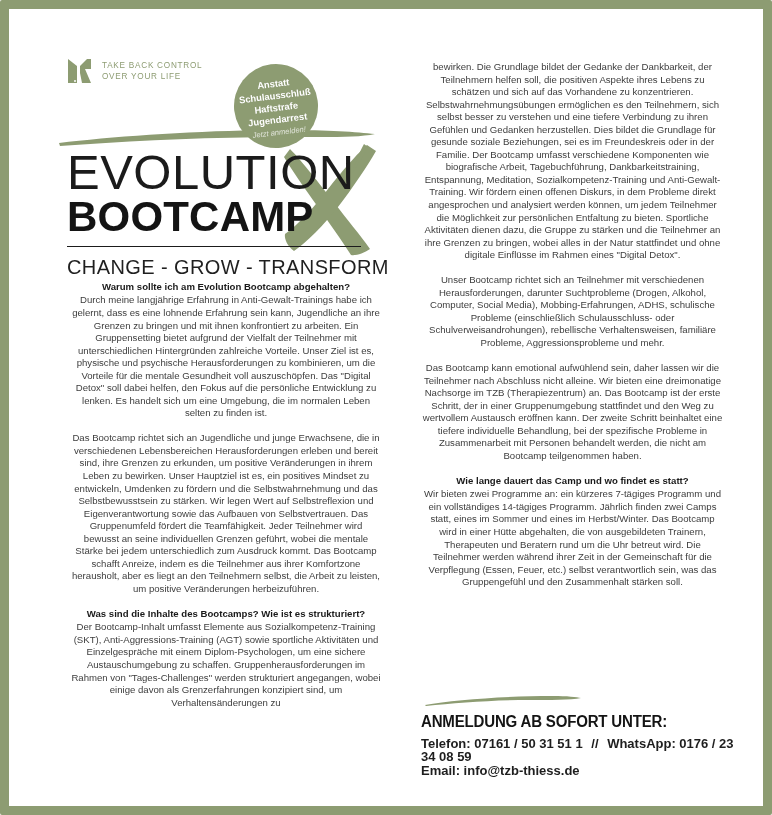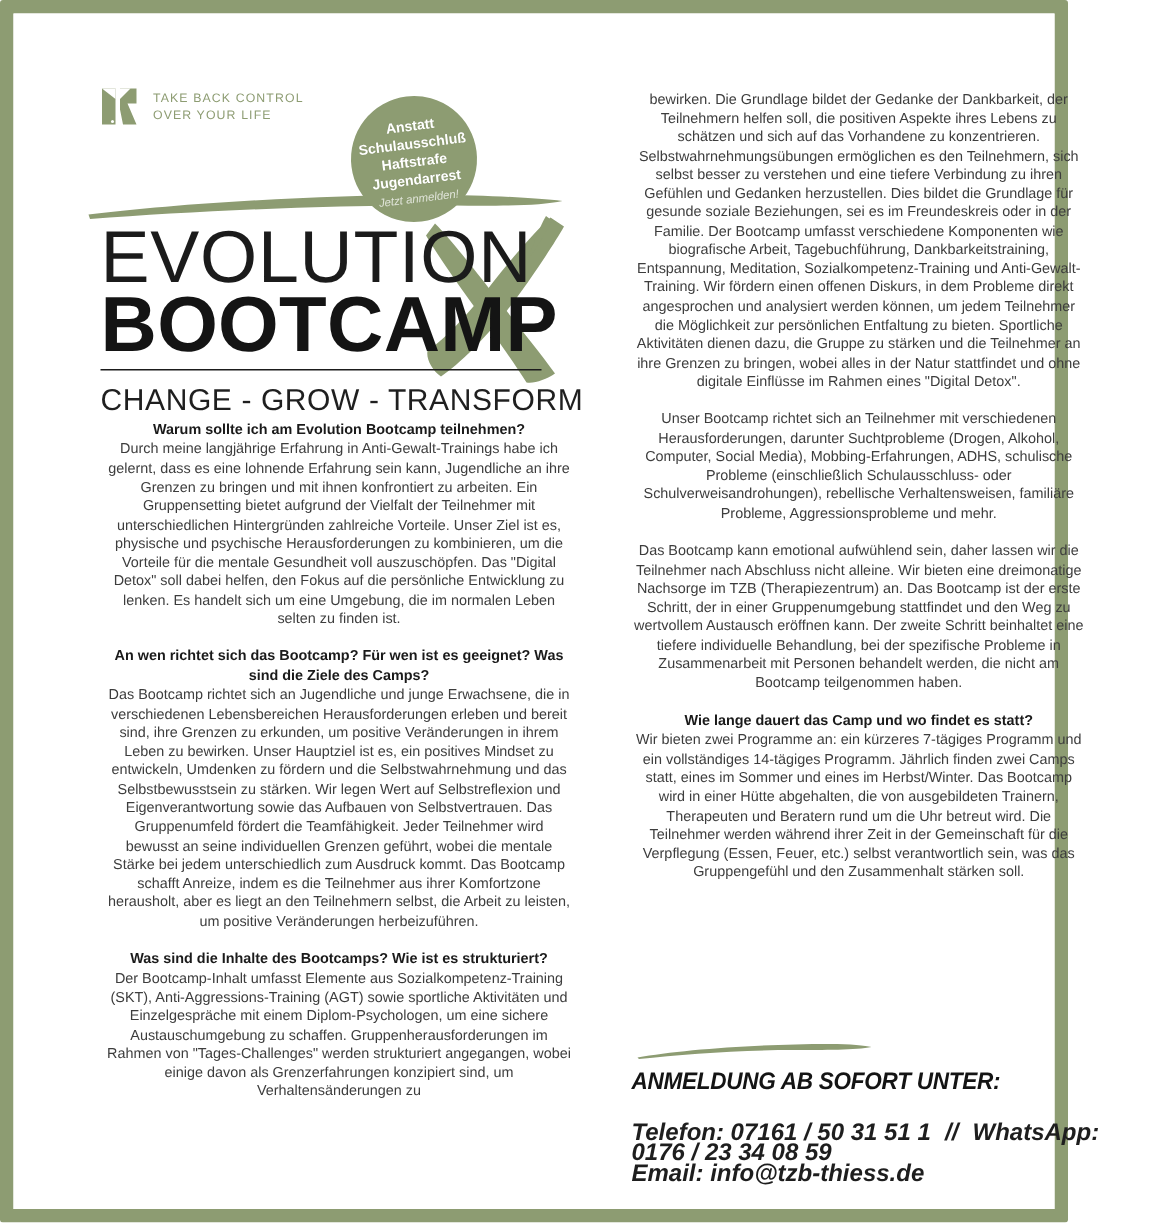--- a/index.html
+++ b/index.html
@@ -10,21 +10,21 @@
   body {
     width: 772px;
     height: 815px;
     font-family: "Liberation Sans", sans-serif;
     color: #2b2b2b;
     overflow: hidden;
   }
 
   .flyer {
     position: relative;
-    width: 712px;
+    width: 772px;
     height: 815px;
     box-sizing: border-box;
     background: #ffffff;
     border: 9px solid #8d9c72;
     border-radius: 2px;
   }
   .flyer-inner {
     position: absolute;
     inset: 0;
     background: #ffffff;
@@ -122,21 +122,21 @@
   .word-evolution {
     font-size: 49px;
     line-height: 44px;
     font-weight: 400;
     letter-spacing: 0.5px;
     color: #1b1b1b;
     position: relative;
     z-index: 3;
   }
   .word-bootcamp {
-    font-size: 52px;
+    font-size: 42px;
     line-height: 46px;
     font-weight: 700;
     letter-spacing: 0.2px;
     color: #141414;
     position: relative;
     z-index: 3;
   }
   .rule {
     border-top: 1.6px solid #1b1b1b;
     margin-top: 6px;
@@ -178,41 +178,40 @@
   }
   .a { color: #3d3d3d; }
   .a.cont { margin-bottom: 12.5px; }
 
   
   .contact {
     position: absolute;
     left: 412px;
     top: 686px;
     width: 320px;
-    font-style: italic;
   }
   .contact-swoosh {
     width: 160px;
     height: 12px;
     display: block;
     margin-left: 2px;
     margin-bottom: 5px;
   }
   .contact-title {
     font-size: 16px;
     font-weight: 700;
     letter-spacing: -0.2px;
     color: #141414;
     line-height: 19px;
     transform: scaleX(0.94);
     transform-origin: left center;
   }
   .contact-lines {
-    margin-top: 18px;
-    font-size: 16px;
+    margin-top: 6px;
+    font-size: 13px;
     line-height: 13.4px;
     font-weight: 700;
     color: #1e1e1e;
   }
   .contact-sep { padding: 0 5px; }
 </style>
 </head>
 <body>
 
 <div class="flyer">
@@ -255,25 +254,24 @@
       <div class="wordmark">
         <div class="word-evolution">EVOLUTION</div>
         <div class="word-bootcamp">BOOTCAMP</div>
         <div class="rule"></div>
         <div class="word-change">CHANGE - GROW - TRANSFORM</div>
       </div>
     </div>
 
     <div class="col col-left">
       <div class="qa">
-        <div class="q">Warum sollte ich am Evolution Bootcamp teilnehmen?</div>
+        <div class="q">Warum sollte ich am Evolution Bootcamp abgehalten?</div>
         <div class="a">Durch meine langjährige Erfahrung in Anti-Gewalt-Trainings habe ich gelernt, dass es eine lohnende Erfahrung sein kann, Jugendliche an ihre Grenzen zu bringen und mit ihnen konfrontiert zu arbeiten. Ein Gruppensetting bietet aufgrund der Vielfalt der Teilnehmer mit unterschiedlichen Hintergründen zahlreiche Vorteile. Unser Ziel ist es, physische und psychische Herausforderungen zu kombinieren, um die Vorteile für die mentale Gesundheit voll auszuschöpfen. Das "Digital Detox" soll dabei helfen, den Fokus auf die persönliche Entwicklung zu lenken. Es handelt sich um eine Umgebung, die im normalen Leben selten zu finden ist.</div>
       </div>
       <div class="qa">
-        <div class="q">An wen richtet sich das Bootcamp? Für wen ist es geeignet? Was sind die Ziele des Camps?</div>
         <div class="a">Das Bootcamp richtet sich an Jugendliche und junge Erwachsene, die in verschiedenen Lebensbereichen Herausforderungen erleben und bereit sind, ihre Grenzen zu erkunden, um positive Veränderungen in ihrem Leben zu bewirken. Unser Hauptziel ist es, ein positives Mindset zu entwickeln, Umdenken zu fördern und die Selbstwahrnehmung und das Selbstbewusstsein zu stärken. Wir legen Wert auf Selbstreflexion und Eigenverantwortung sowie das Aufbauen von Selbstvertrauen. Das Gruppenumfeld fördert die Teamfähigkeit. Jeder Teilnehmer wird bewusst an seine individuellen Grenzen geführt, wobei die mentale Stärke bei jedem unterschiedlich zum Ausdruck kommt. Das Bootcamp schafft Anreize, indem es die Teilnehmer aus ihrer Komfortzone herausholt, aber es liegt an den Teilnehmern selbst, die Arbeit zu leisten, um positive Veränderungen herbeizuführen.</div>
       </div>
       <div class="qa">
         <div class="q">Was sind die Inhalte des Bootcamps? Wie ist es strukturiert?</div>
         <div class="a">Der Bootcamp-Inhalt umfasst Elemente aus Sozialkompetenz-Training (SKT), Anti-Aggressions-Training (AGT) sowie sportliche Aktivitäten und Einzelgespräche mit einem Diplom-Psychologen, um eine sichere Austauschumgebung zu schaffen. Gruppenherausforderungen im Rahmen von "Tages-Challenges" werden strukturiert angegangen, wobei einige davon als Grenzerfahrungen konzipiert sind, um Verhaltensänderungen zu</div>
       </div>
     </div>
 
     <div class="col col-right">
       <div class="a cont">bewirken. Die Grundlage bildet der Gedanke der Dankbarkeit, der Teilnehmern helfen soll, die positiven Aspekte ihres Lebens zu schätzen und sich auf das Vorhandene zu konzentrieren. Selbstwahrnehmungsübungen ermöglichen es den Teilnehmern, sich selbst besser zu verstehen und eine tiefere Verbindung zu ihren Gefühlen und Gedanken herzustellen. Dies bildet die Grundlage für gesunde soziale Beziehungen, sei es im Freundeskreis oder in der Familie. Der Bootcamp umfasst verschiedene Komponenten wie biografische Arbeit, Tagebuchführung, Dankbarkeitstraining, Entspannung, Meditation, Sozialkompetenz-Training und Anti-Gewalt-Training. Wir fördern einen offenen Diskurs, in dem Probleme direkt angesprochen und analysiert werden können, um jedem Teilnehmer die Möglichkeit zur persönlichen Entfaltung zu bieten. Sportliche Aktivitäten dienen dazu, die Gruppe zu stärken und die Teilnehmer an ihre Grenzen zu bringen, wobei alles in der Natur stattfindet und ohne digitale Einflüsse im Rahmen eines "Digital Detox".</div>

